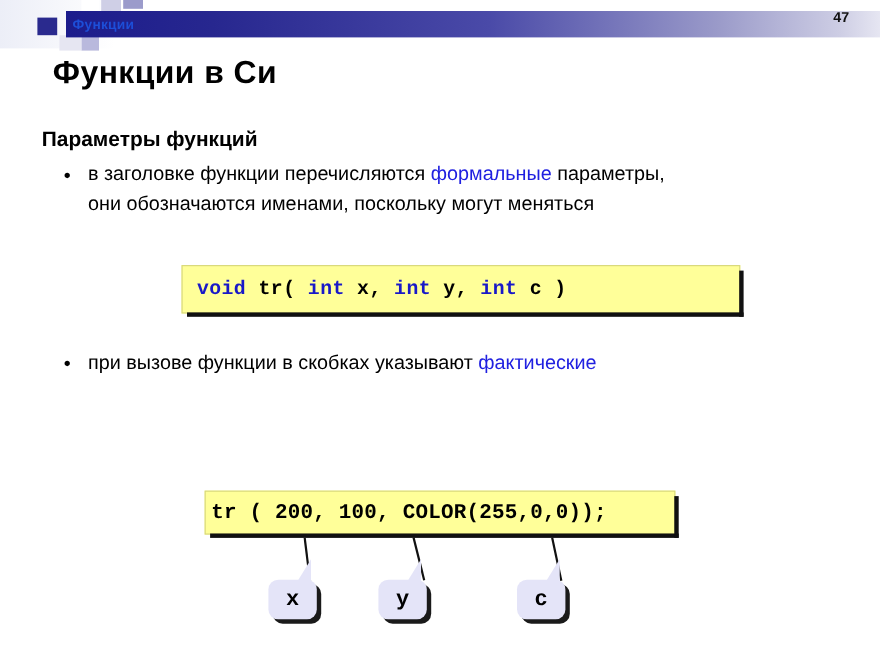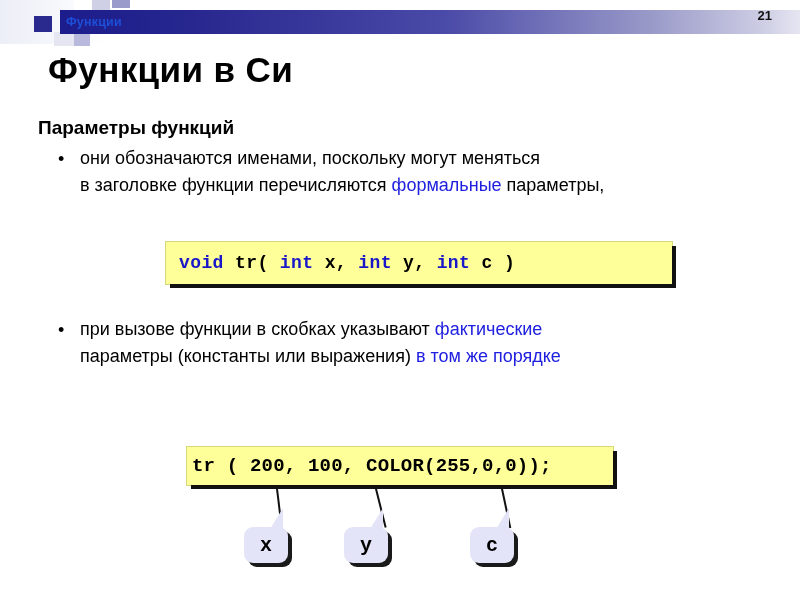--- a/index.html
+++ b/index.html
@@ -52,21 +52,21 @@
     right: 28px; top: 8px;
     font-size: 13px;
     font-weight: bold;
     color: #111111;
   }
 
   
   #slide-title {
     position: absolute;
     left: 48px; top: 50px;
-    font-size: 35px;
+    font-size: 29px;
     font-weight: bold;
     color: #000000;
     letter-spacing: .4px;
   }
 
   
   #subtitle {
     position: absolute;
     left: 38px; top: 117px;
     font-size: 19px;
@@ -183,49 +183,46 @@
   <div class="deco-sq" style="left:74px; top:0px; width:16px; height:16px; background:#ffffff;"></div>
   <div class="deco-sq" style="left:74px; top:32px; width:16px; height:14px; background:#b9b9dd;"></div>
   <div class="deco-sq" style="left:92px; top:0px; width:18px; height:14px; background:#cfcfe6;"></div>
   <div class="deco-sq" style="left:92px; top:16px; width:18px; height:16px; background:#cfcfe6;"></div>
   <div class="deco-sq" style="left:112px; top:0px; width:18px; height:8px; background:#9b9bcb;"></div>
   <div class="deco-sq" style="left:112px; top:16px; width:18px; height:16px; background:#9b9bcb;"></div>
   <div class="deco-sq" style="left:54px; top:32px; width:20px; height:14px; background:#e6e6f2;"></div>
 
   <div id="header-bar"></div>
   <div id="header-title">Функции</div>
-  <div id="page-number">21</div>
+  <div id="page-number">47</div>
 </div>
 
 <div id="slide-title">Функции в Си</div>
 
 <div id="subtitle">Параметры функций</div>
 
 <div class="bullet" id="bullet-1">
   <span class="dot">•</span>
   <span class="btext">
-    <span>они обозначаются именами, поскольку могут меняться</span><span class="hl"></span><span></span>
+    <span>в заголовке функции перечисляются </span><span class="hl">формальные</span><span> параметры,</span>
   </span>
   <span class="btext">
-    <span>в заголовке функции перечисляются </span><span class="hl">формальные</span><span> параметры,</span>
+    <span>они обозначаются именами, поскольку могут меняться</span><span class="hl"></span><span></span>
   </span>
 </div>
 
 <div class="code-box" id="code-box-1">
   <span class="code-inner"><span class="kw">void</span><span> tr( </span><span class="kw">int</span><span> x, </span><span class="kw">int</span><span> y, </span><span class="kw">int</span><span> c )</span></span>
 </div>
 
 <div class="bullet" id="bullet-2">
   <span class="dot">•</span>
   <span class="btext">
     <span>при вызове функции в скобках указывают </span><span class="hl">фактические</span><span></span>
   </span>
-  <span class="btext">
-    <span>параметры (константы или выражения) </span><span class="hl">в том же порядке</span><span></span>
-  </span>
 </div>
 
 <div class="code-box" id="code-box-2">
   <span class="code-inner">tr ( 200, 100, COLOR(255,0,0));</span>
 </div>
 
 <div class="leader" id="leader-x"></div>
 <div class="leader" id="leader-y"></div>
 <div class="leader" id="leader-c"></div>
 

